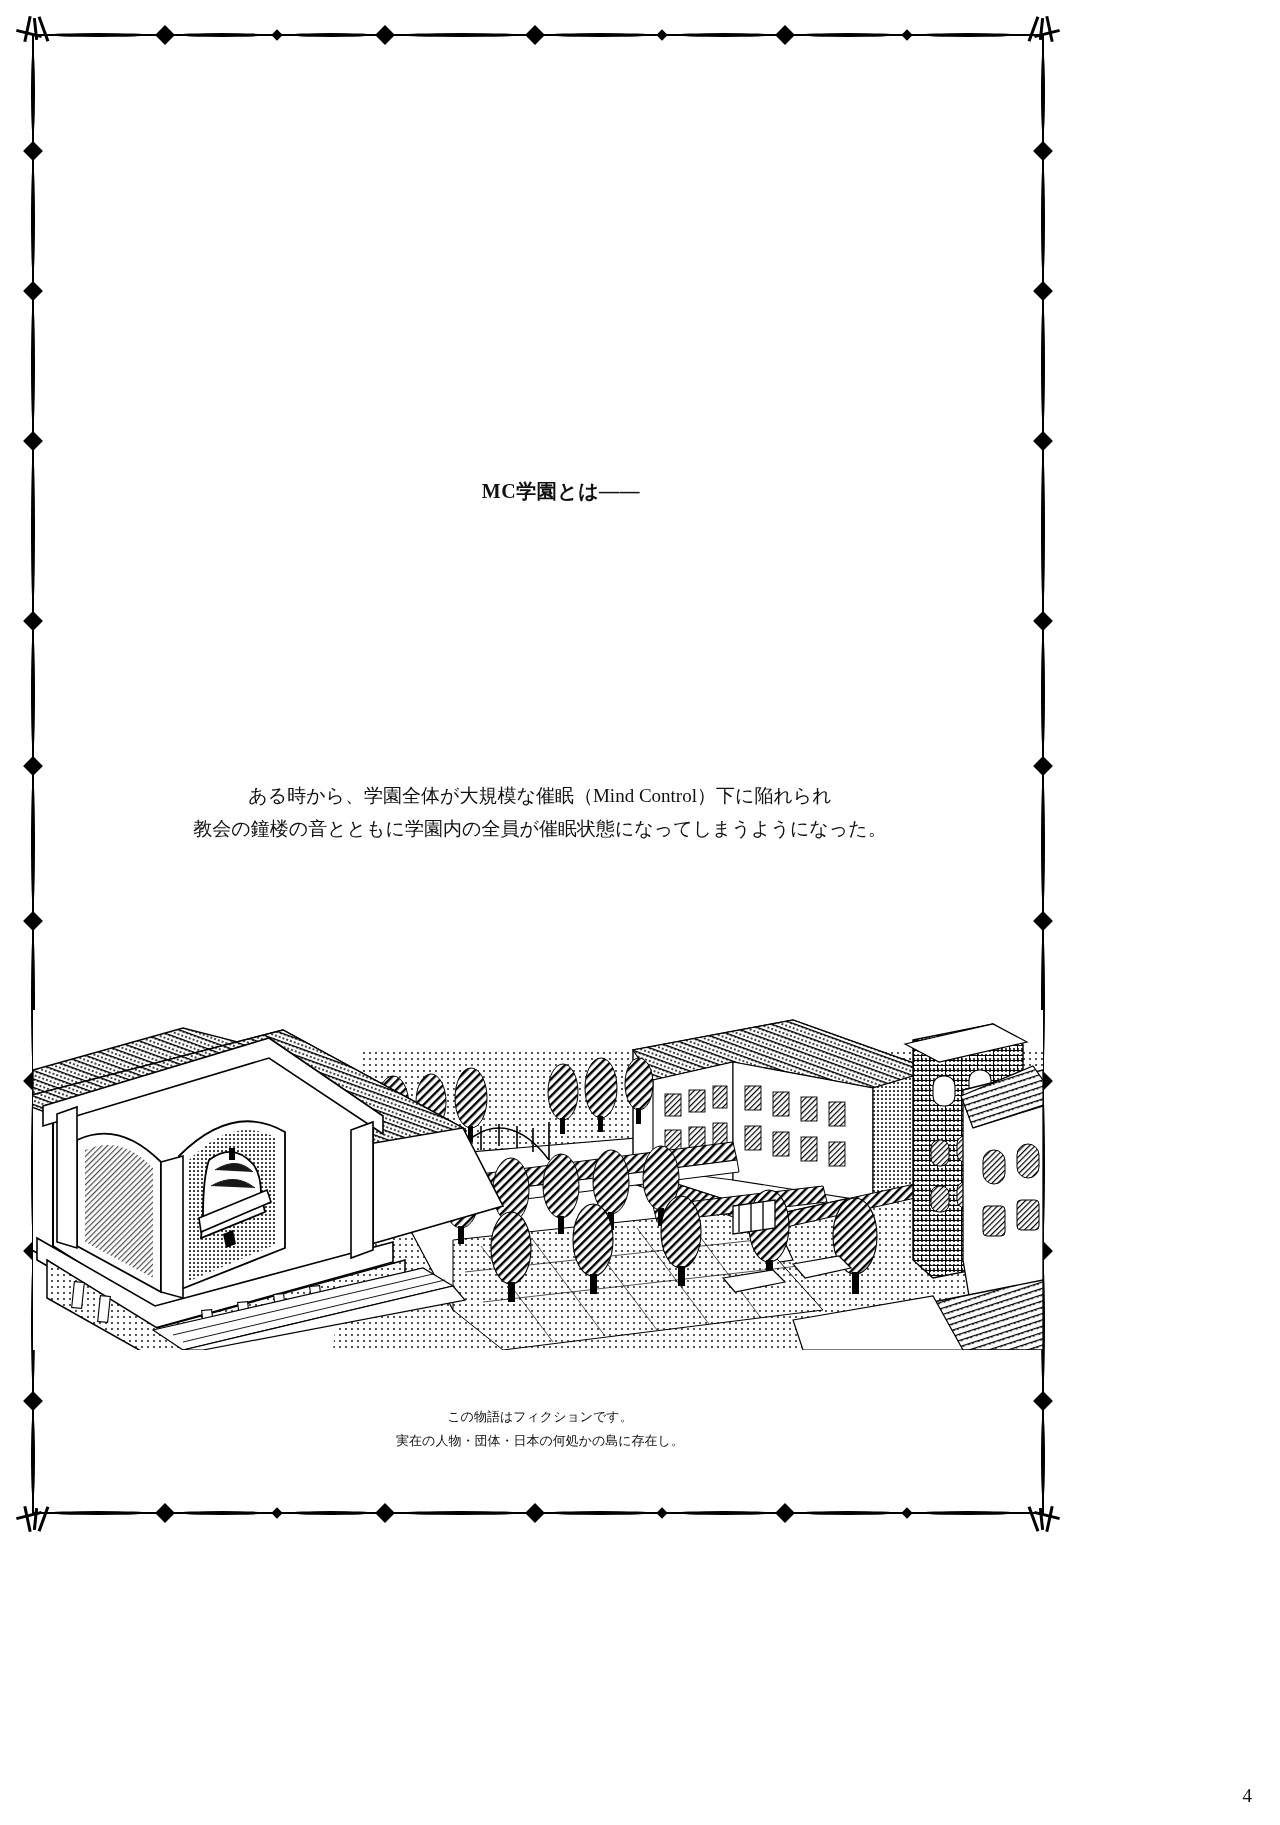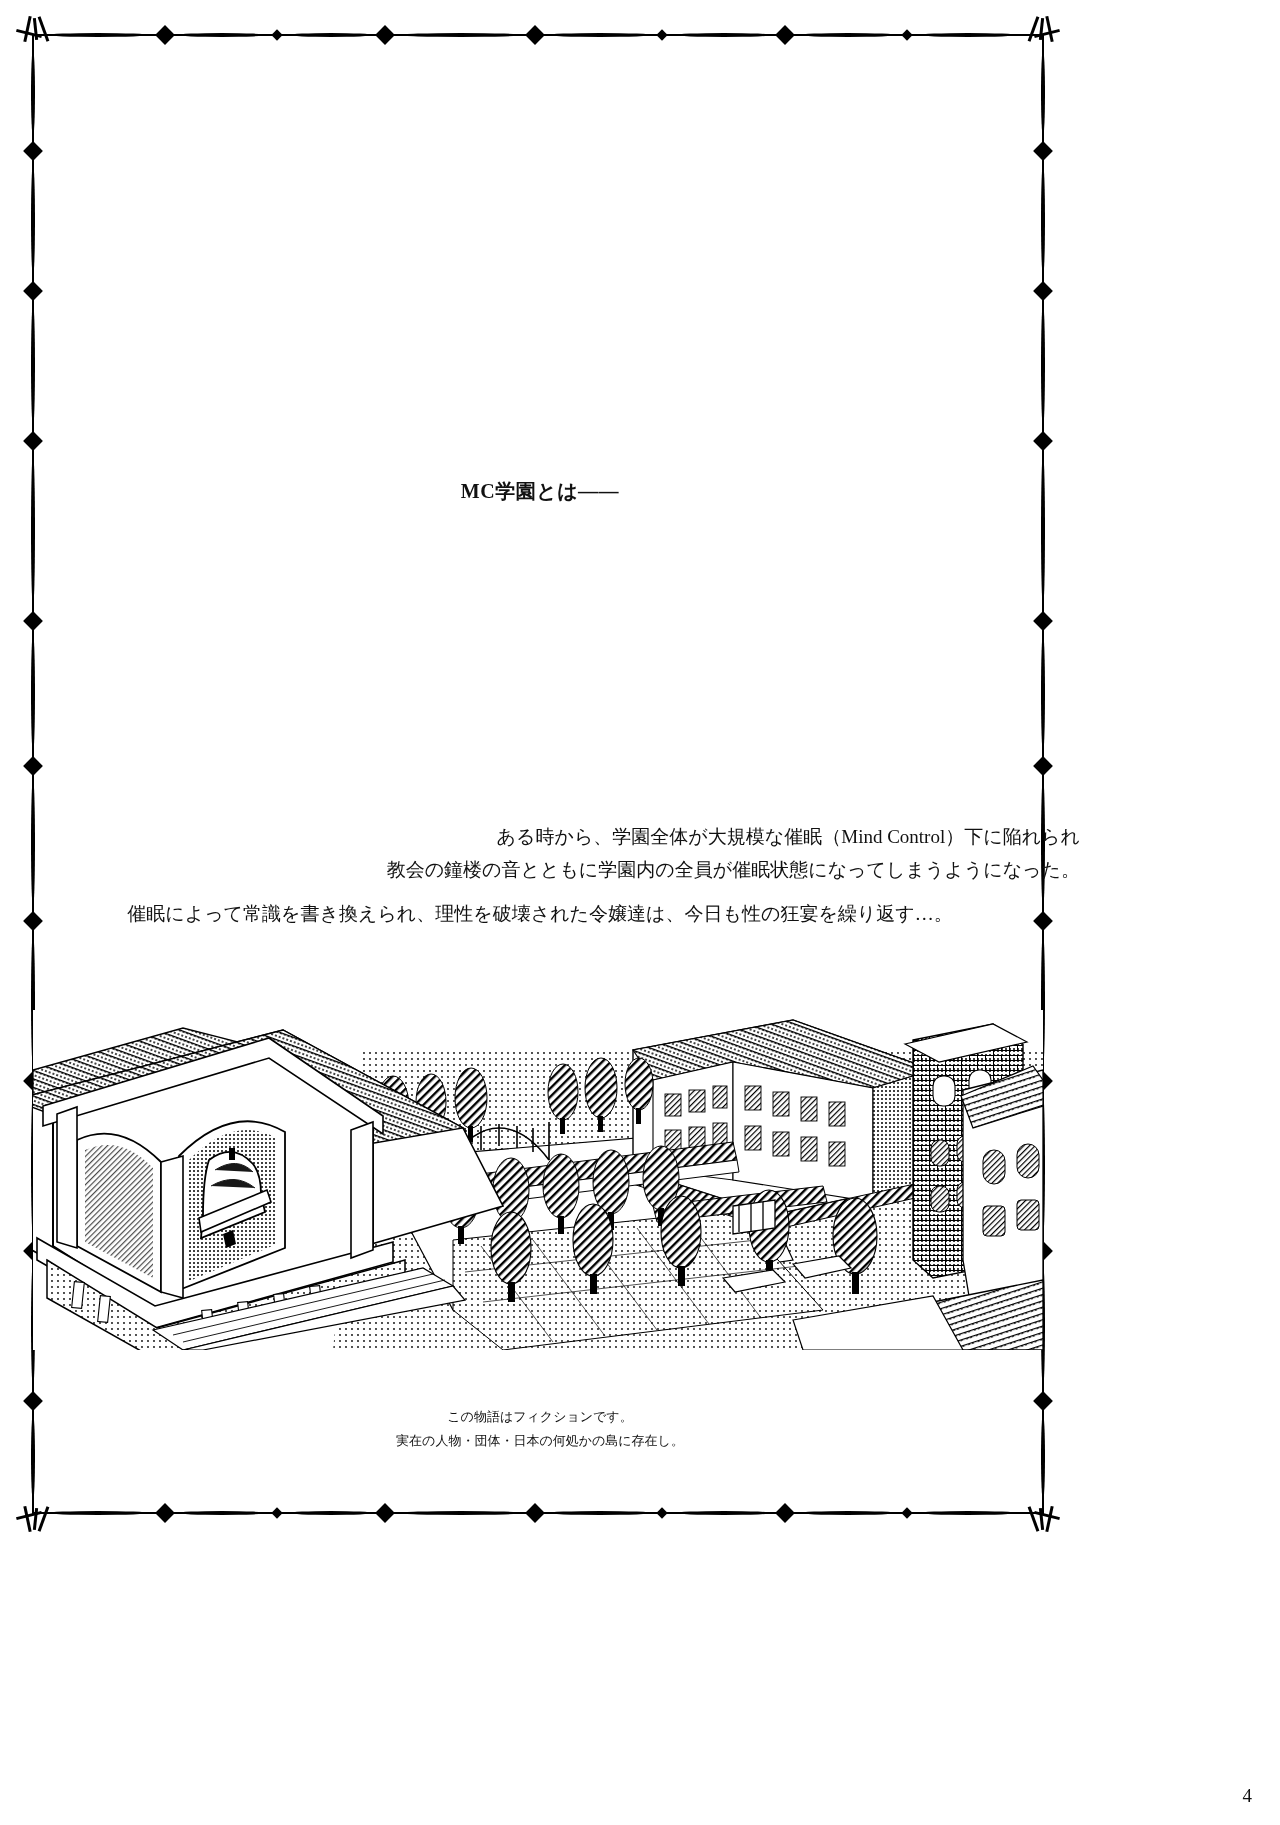--- a/index.html
+++ b/index.html
@@ -81,33 +81,34 @@
 
   .heading {
     position: absolute;
     top: 478px;
     left: 0;
     width: 1080px;
     text-align: center;
     font-size: 20px;
     font-weight: 700;
     letter-spacing: 0.5px;
+    padding-left: 21px;
   }
 
   .para {
     position: absolute;
     left: 0;
     width: 1080px;
     text-align: center;
     font-size: 19px;
     line-height: 33px;
     white-space: pre-line;
   }
   .para-1 { top: 596px; }
-  .para-2 { top: 820px; text-align: right; }
+  .para-2 { top: 779px; }
   .para-3 { top: 897px; }
 
   
   .illustration {
     position: absolute;
     left: 33px;
     top: 1010px;
     width: 1010px;
     height: 340px;
     overflow: hidden;
@@ -247,21 +248,20 @@
 </div>
 
 <div class="content">
 
   <div class="heading">MC学園とは——</div>
 
 
   <div class="para para-2">ある時から、学園全体が大規模な催眠（Mind Control）下に陥れられ
 教会の鐘楼の音とともに学園内の全員が催眠状態になってしまうようになった。</div>
 
-  <div class="para para-3">催眠によって常識を書き換えられ、理性を破壊された令嬢達は、今日も性の狂宴を繰り返す…。</div>
 
   <div class="illustration">
     <svg width="1010" height="340" viewBox="0 0 1010 340" xmlns="http://www.w3.org/2000/svg">
       <defs>
         <pattern id="dots" width="4" height="4" patternUnits="userSpaceOnUse">
           <rect width="4" height="4" fill="#fff"></rect>
           <circle cx="1" cy="1" r="1" fill="#000"></circle>
         </pattern>
         <pattern id="dotsLight" width="6" height="6" patternUnits="userSpaceOnUse">
           <rect width="6" height="6" fill="#fff"></rect>

